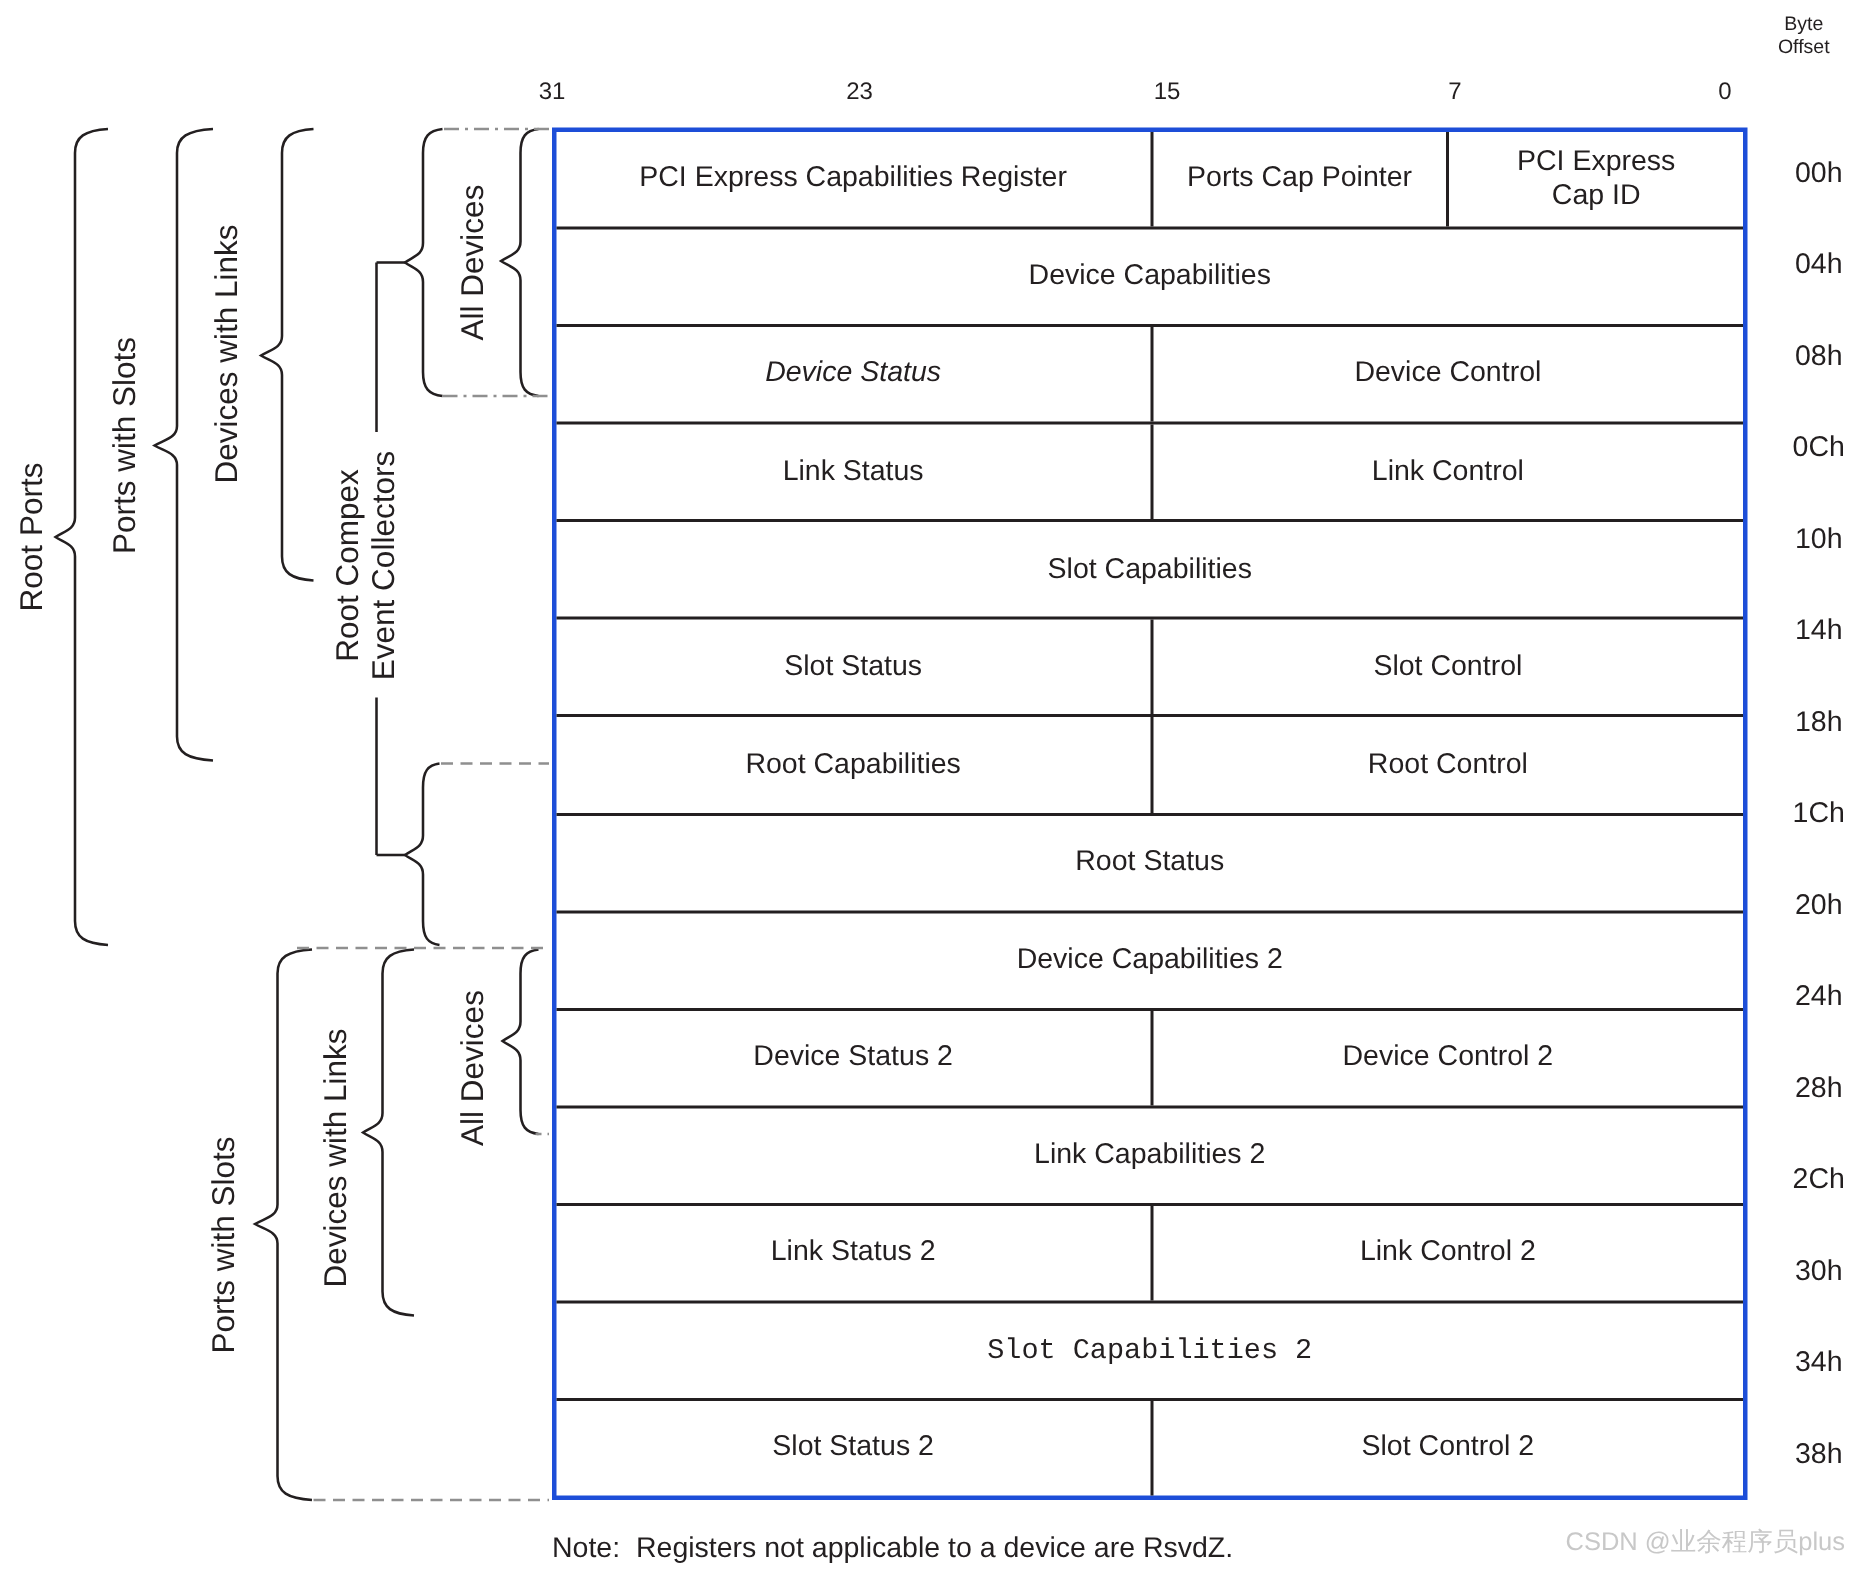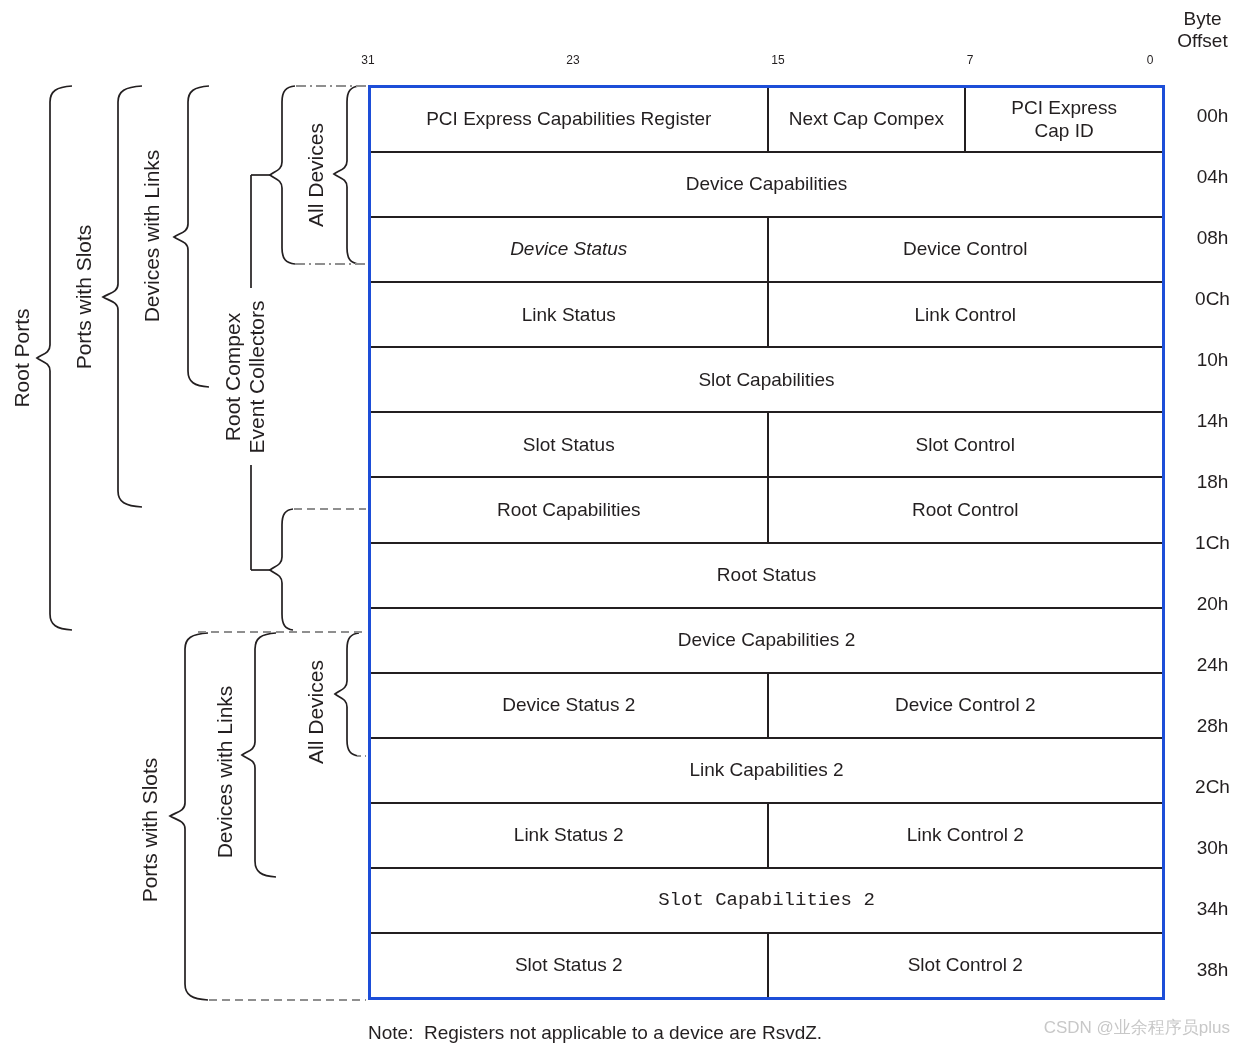--- a/index.html
+++ b/index.html
@@ -30,27 +30,27 @@
 
   
   #offset-col{
     position:absolute;left:1165px;top:85px;width:95px;height:915px;
     display:flex;flex-direction:column;
   }
   .offset-item{flex:1;display:flex;align-items:center;justify-content:center;font-size:19px;}
 
   #byte-offset-header{
     position:absolute;left:1165px;top:8px;width:75px;
-    text-align:center;font-size:19px;line-height:1.16;white-space:pre;
+    text-align:center;font-size:13px;line-height:1.16;white-space:pre;
   }
 
   
   .bit-label{
     position:absolute;top:53px;transform:translateX(-50%);
-    font-size:12px;
+    font-size:16px;
   }
 
   
   .group-label{
     position:absolute;transform:translate(-50%,-50%) rotate(-90deg);
     font-size:21px;white-space:pre;text-align:center;line-height:1.15;
   }
 
   
   #note{position:absolute;left:368px;top:1022px;font-size:19px;white-space:pre;}
@@ -92,21 +92,21 @@
       <span class="bit-label" style="left: 368px;">31</span>
       <span class="bit-label" style="left: 573px;">23</span>
       <span class="bit-label" style="left: 778px;">15</span>
       <span class="bit-label" style="left: 970px;">7</span>
       <span class="bit-label" style="left: 1150px;">0</span>
     </div>
 
   <div id="reg-table">
       <div class="reg-row">
         <div class="reg-cell" style="width: 50%;">PCI Express Capabilities Register</div>
-        <div class="reg-cell" style="width: 25%;">Next Cap Compex</div>
+        <div class="reg-cell" style="width: 25%;">Ports Cap Pointer</div>
         <div class="reg-cell" style="width: 25%;">PCI Express
 Cap ID</div>
       </div>
       <div class="reg-row">
         <div class="reg-cell" style="width: 100%;">Device Capabilities</div>
       </div>
       <div class="reg-row">
         <div class="reg-cell" style="width: 50%; font-style: italic;">Device Status</div>
         <div class="reg-cell" style="width: 50%;">Device Control</div>
       </div>

